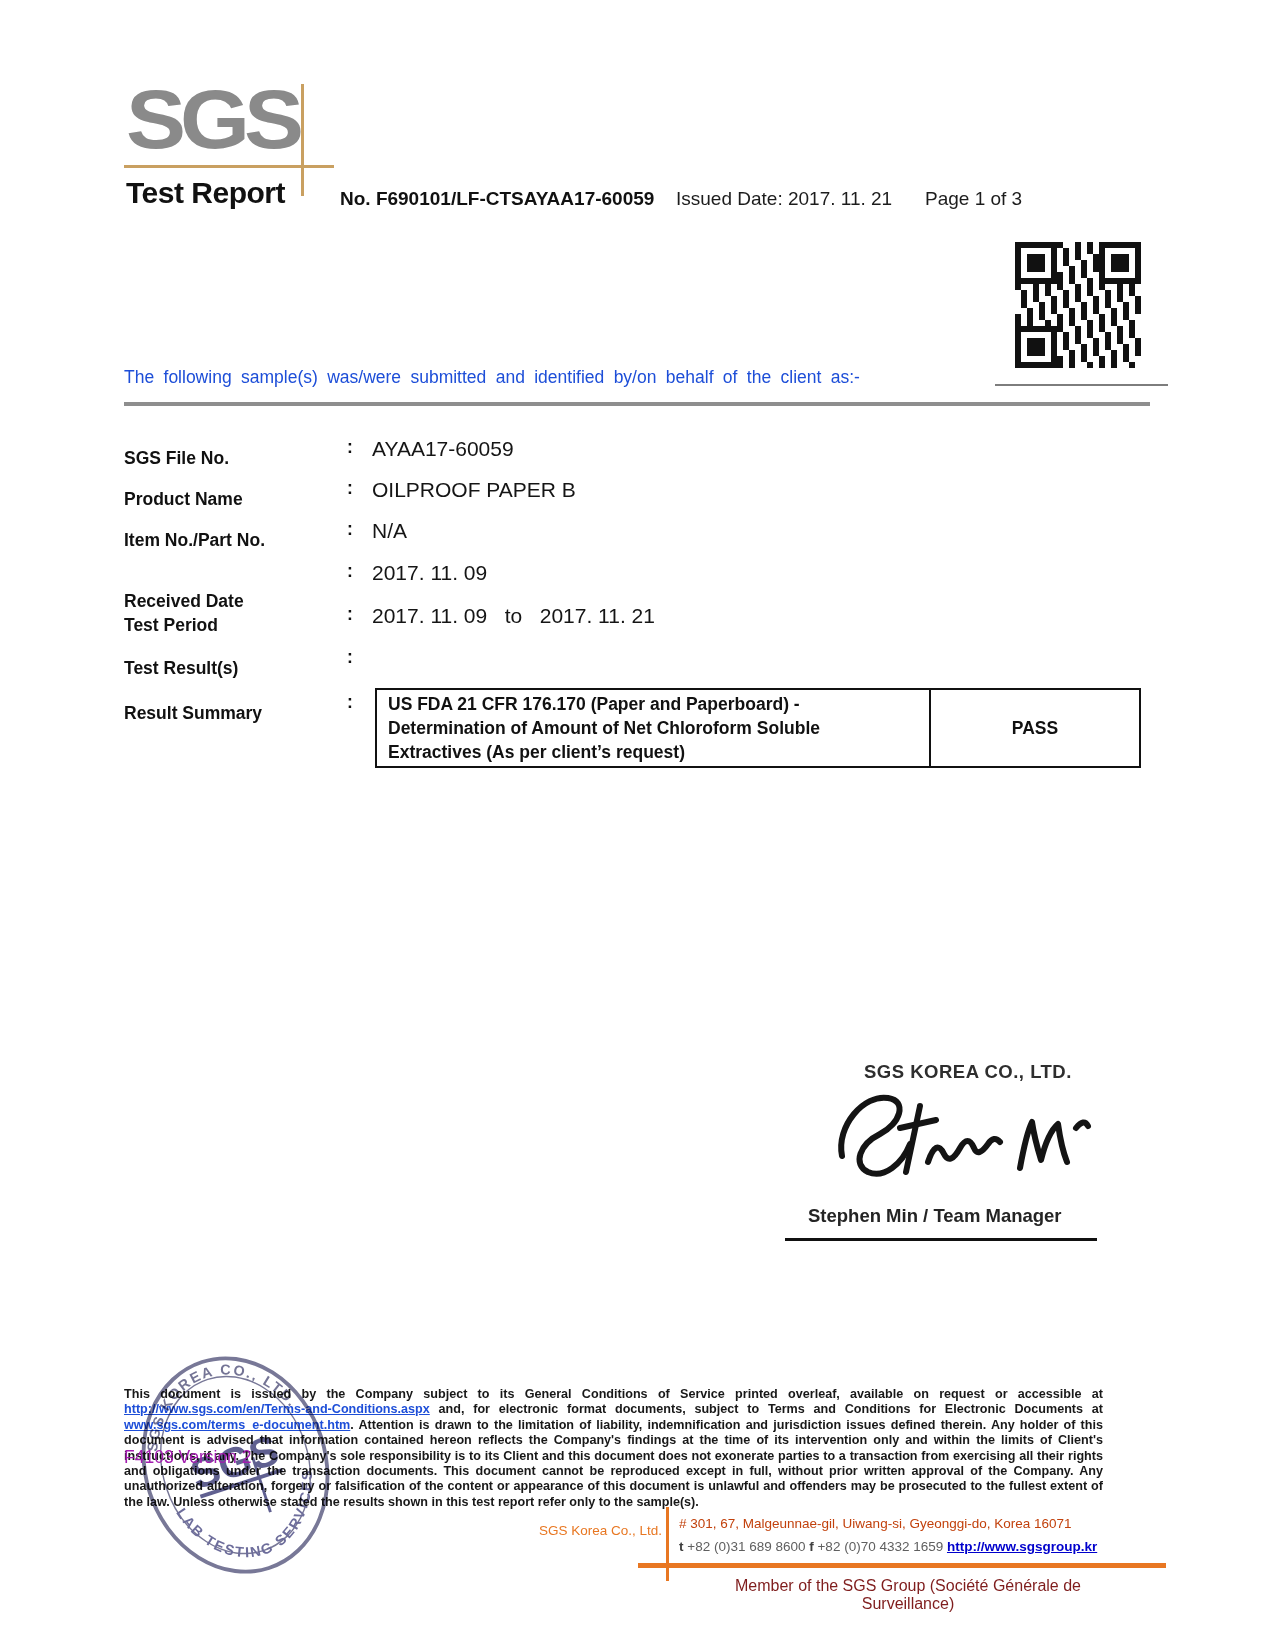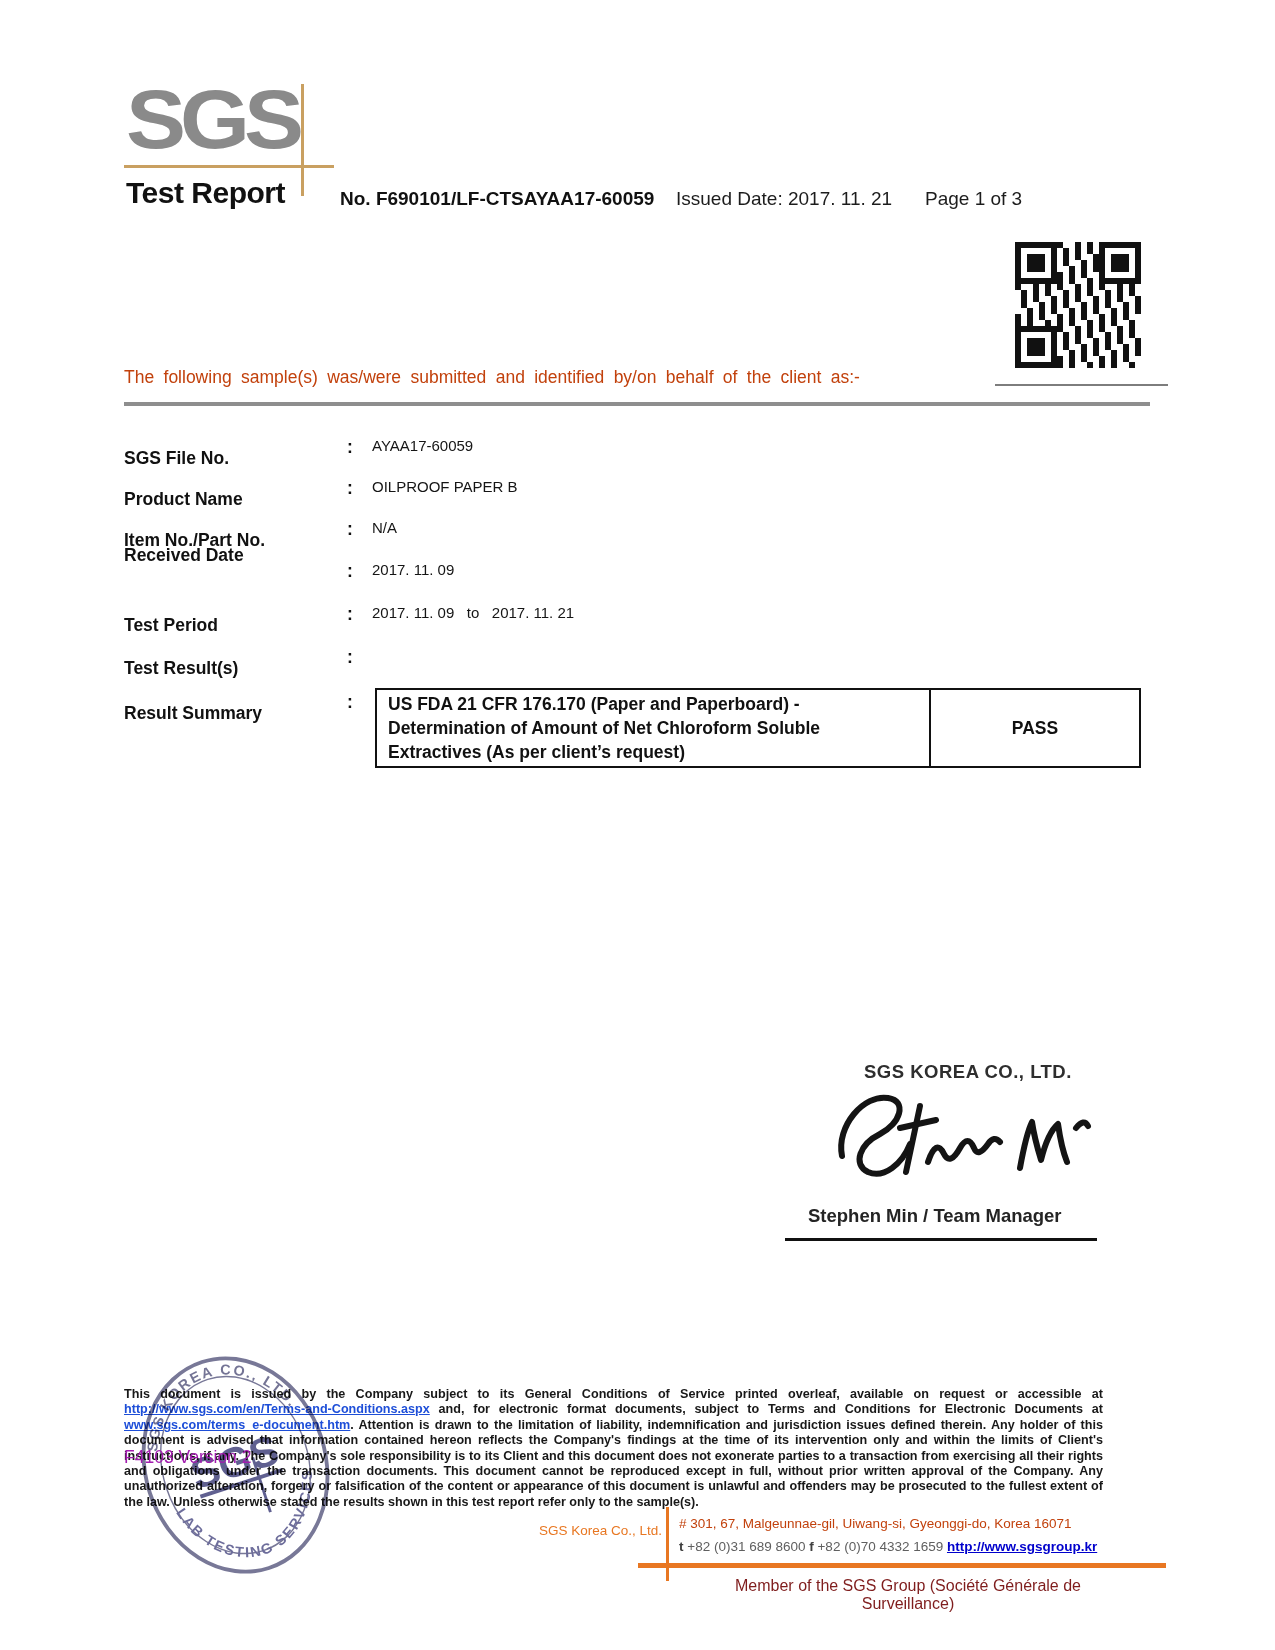--- a/index.html
+++ b/index.html
@@ -19,27 +19,27 @@
   .doc-title{left:126px;top:176px;font-size:30px;font-weight:bold;letter-spacing:-0.5px;color:#111;}
   .report-no{left:340px;top:188px;font-size:19px;font-weight:bold;color:#111;}
   .issued-date{left:676px;top:188px;font-size:19px;}
   .page-label{left:925px;top:188px;font-size:19px;}
 
   
   .qr{left:1015px;top:242px;width:126px;height:126px;}
   .qr-underline{left:995px;top:384px;width:173px;height:2px;background:#7d7d7d;}
 
   
-  .intro{left:124px;top:367px;width:800px;font-size:17.5px;word-spacing:4.5px;color:#c2410c;}
+  .intro{left:124px;top:367px;width:800px;font-size:17.5px;word-spacing:4.5px;color:#1d4ed8;}
   .separator{left:124px;top:402px;width:1026px;height:3.5px;background:#8e8e8e;}
 
   
   .fld-label{font-size:17.5px;font-weight:bold;white-space:pre;color:#111;margin-top:11px;}
   .fld-colon{font-size:17.5px;font-weight:bold;color:#111;}
-  .fld-value{font-size:15px;white-space:pre;color:#151515;}
+  .fld-value{font-size:21px;white-space:pre;color:#151515;}
   .lx{left:124px;} .cx{left:347px;} .vx{left:372px;}
 
   
   .rs-table{left:375px;top:688px;width:716px;border-collapse:collapse;table-layout:fixed;}
   .rs-table td{border:2px solid #111;font-size:17.5px;font-weight:bold;color:#111;
     padding:2px 11px;vertical-align:middle;}
   .rs-table .col-test{width:530px;}
   .rs-table .col-conc{width:186px;text-align:center;}
   .rs-table .hdr td{height:26px;}
   .rs-table .body td{line-height:24px;height:72px;}
@@ -321,21 +321,21 @@
   <div class="abs fld-value vx" style="top:437px">AYAA17-60059</div>
 
   <div class="abs fld-label lx" style="top:478px">Product Name</div>
   <div class="abs fld-colon cx" style="top:478px">:</div>
   <div class="abs fld-value vx" style="top:478px">OILPROOF PAPER B</div>
 
   <div class="abs fld-label lx" style="top:519px">Item No./Part No.</div>
   <div class="abs fld-colon cx" style="top:519px">:</div>
   <div class="abs fld-value vx" style="top:519px">N/A</div>
 
-  <div class="abs fld-label lx" style="top:534px">Received Date</div>
+  <div class="abs fld-label lx" style="top:580px">Received Date</div>
   <div class="abs fld-colon cx" style="top:561px">:</div>
   <div class="abs fld-value vx" style="top:561px">2017. 11. 09</div>
 
   <div class="abs fld-label lx" style="top:604px">Test Period</div>
   <div class="abs fld-colon cx" style="top:604px">:</div>
   <div class="abs fld-value vx" style="top:604px">2017. 11. 09   to   2017. 11. 21</div>
 
   <div class="abs fld-label lx" style="top:647px">Test Result(s)</div>
   <div class="abs fld-colon cx" style="top:647px">:</div>
 

